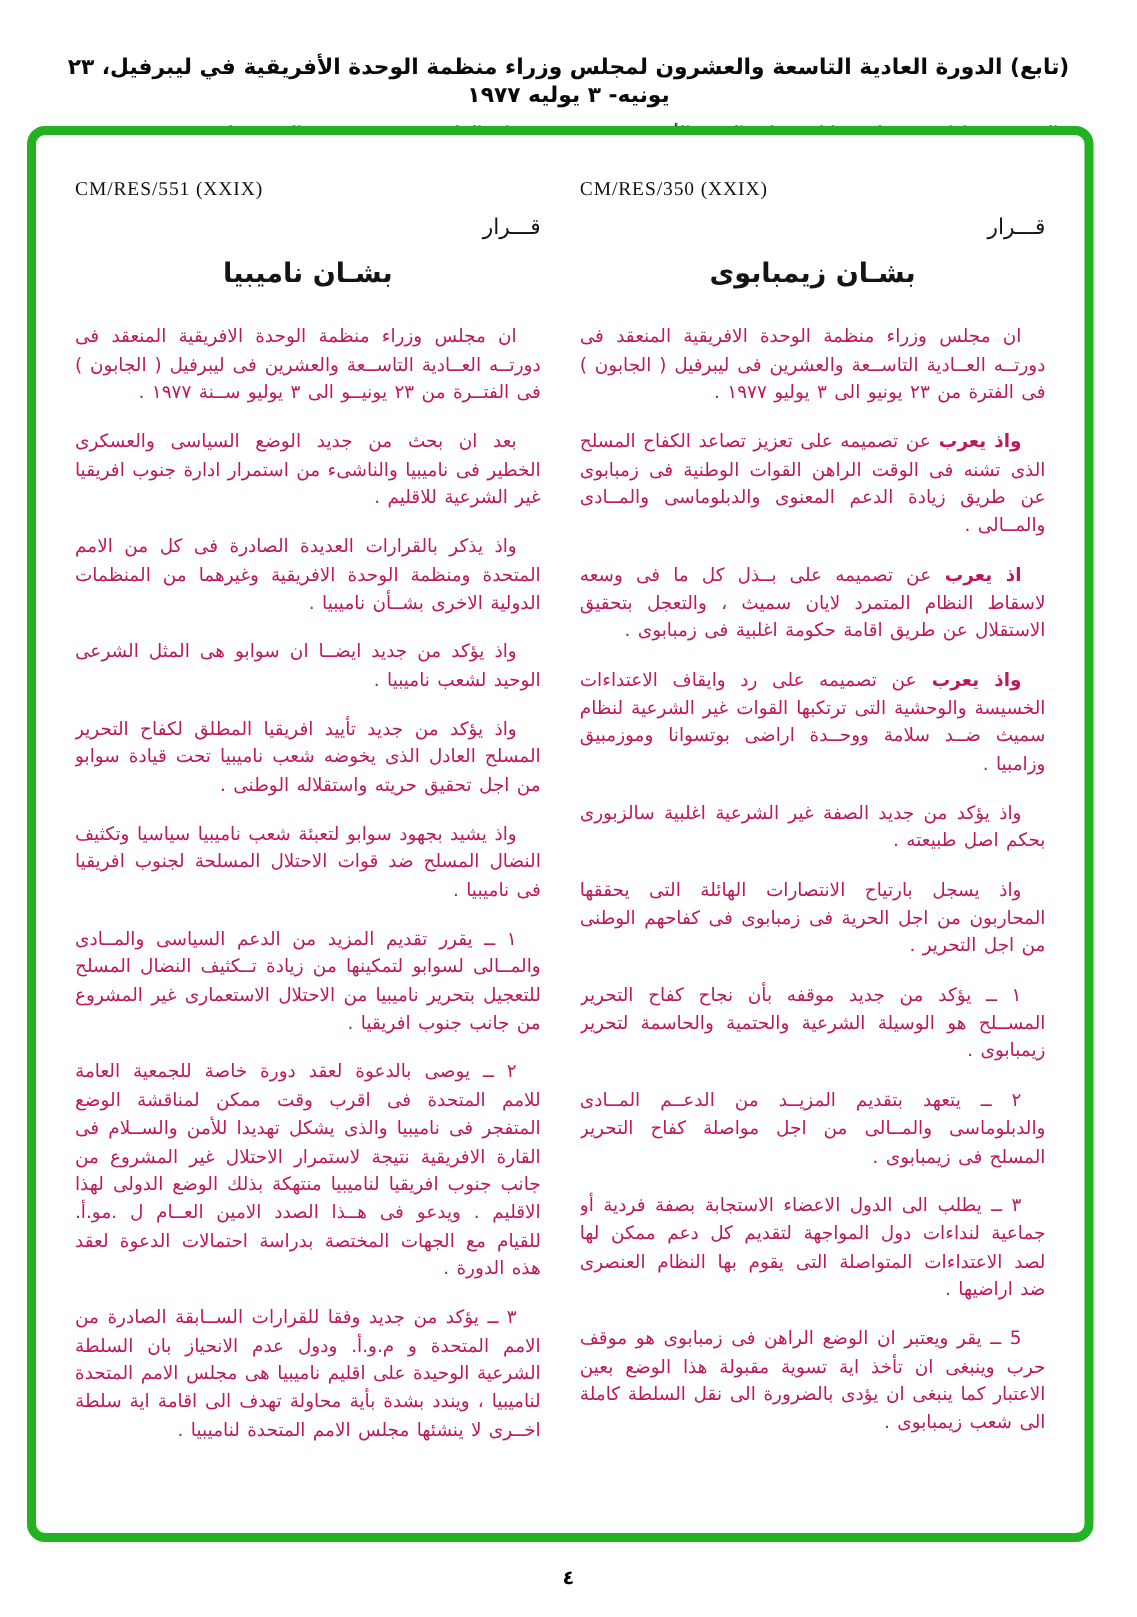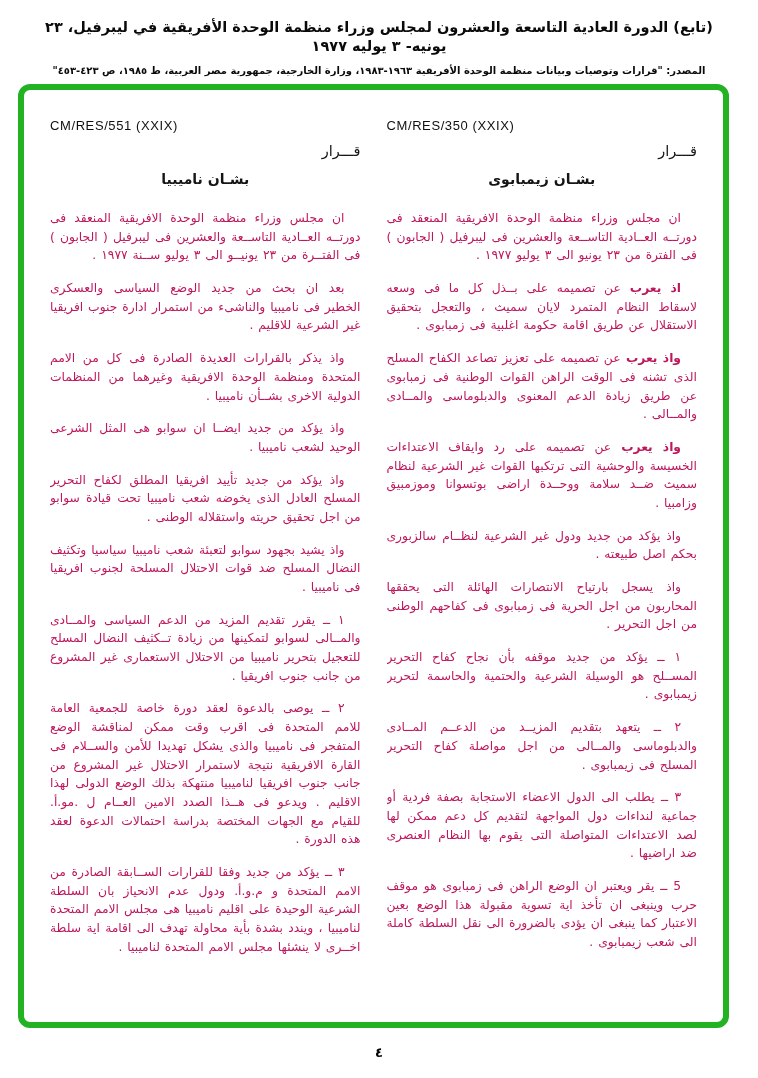--- a/index.html
+++ b/index.html
@@ -4,21 +4,21 @@
 <style>
   html,body{margin:0;padding:0;background:#ffffff;}
   .page{
     position:relative;
     width:758px;height:1078px;
     background:#ffffff;
     color:#151515;
     font-family:"DejaVu Sans",sans-serif;
     overflow:hidden;
   }
-  .header{ text-align:center; padding-top:18px; direction:rtl; }
+  .header{ text-align:center; padding-top:36px; direction:rtl; }
   .header-line1{
     font-weight:bold; font-size:14.5px; line-height:1.3; color:#0a0a0a;
     padding:0 30px;
   }
   .header-line2{
     font-weight:bold; font-size:10px; margin-top:9px; color:#0a0a0a;
     padding:0 30px;
   }
   .frame{
     position:absolute; left:18px; top:84px;
@@ -26,30 +26,30 @@
     border:6px solid #22b222;
     border-radius:12px;
     box-sizing:border-box;
     padding:24px 26px 10px 26px;
     background:#ffffff;
   }
   .cols{ display:flex; direction:rtl; gap:26px; height:100%; }
   .col{ width:calc(50% - 13px); direction:rtl; overflow:hidden; }
   .res-ref{
     direction:ltr; text-align:left;
-    font-family:Liberation Sans, sans-serif;
+    font-family:Liberation Serif, serif;
     font-size:13px; letter-spacing:.6px;
     margin:4px 0 10px 0; color:#101010;
   }
   .res-title{
     text-align:right; font-weight:normal; font-size:14.5px;
     margin:10px 0 12px 0;
   }
   .res-subtitle{
-    text-align:center; font-weight:bold; font-size:14px;
+    text-align:center; font-weight:bold; font-size:18px;
     margin:0 0 22px 0;
   }
   .para{
     font-size:12.3px; line-height:1.52;
     text-align:justify; text-align-last:right;
     text-indent:16px;
     margin:0 0 14px 0;
     word-spacing:1px;
     color:#be185d;
   }
@@ -73,24 +73,24 @@
 
   <div class="frame" style="border-color: rgb(34, 178, 34);">
     <div class="cols">
 
       <div class="col">
         <div class="res-ref">CM/RES/350 (XXIX)</div>
         <div class="res-title">قـــرار</div>
         <div class="res-subtitle">بشـان زيمبابوى</div>
 
         <p class="para"><b class="lead"></b><span>ان مجلس وزراء منظمة الوحدة الافريقية المنعقد فى دورتــه العــادية التاســعة والعشرين فى ليبرفيل ( الجابون ) فى الفترة من ٢٣ يونيو الى ٣ يوليو ١٩٧٧ .</span></p>
+        <p class="para"><b class="lead">واذ يعرب</b><span>عن تصميمه على تعزيز تصاعد الكفاح المسلح الذى تشنه فى الوقت الراهن القوات الوطنية فى زمبابوى عن طريق زيادة الدعم المعنوى والدبلوماسى والمــادى والمــالى .</span></p>
         <p class="para"><b class="lead">اذ يعرب</b><span>عن تصميمه على بــذل كل ما فى وسعه لاسقاط النظام المتمرد لايان سميث ، والتعجل بتحقيق الاستقلال عن طريق اقامة حكومة اغلبية فى زمبابوى .</span></p>
-        <p class="para"><b class="lead">واذ يعرب</b><span>عن تصميمه على تعزيز تصاعد الكفاح المسلح الذى تشنه فى الوقت الراهن القوات الوطنية فى زمبابوى عن طريق زيادة الدعم المعنوى والدبلوماسى والمــادى والمــالى .</span></p>
         <p class="para"><b class="lead">واذ يعرب</b><span>عن تصميمه على رد وايقاف الاعتداءات الخسيسة والوحشية التى ترتكبها القوات غير الشرعية لنظام سميث ضــد سلامة ووحــدة اراضى بوتسوانا وموزمبيق وزامبيا .</span></p>
-        <p class="para"><b class="lead"></b><span>واذ يؤكد من جديد ودول غير الشرعية لنظــام سالزبورى بحكم اصل طبيعته .</span></p>
+        <p class="para"><b class="lead"></b><span>واذ يؤكد من جديد الصفة غير الشرعية اغلبية سالزبورى بحكم اصل طبيعته .</span></p>
         <p class="para"><b class="lead"></b><span>واذ يسجل بارتياح الانتصارات الهائلة التى يحققها المحاربون من اجل الحرية فى زمبابوى فى كفاحهم الوطنى من اجل التحرير .</span></p>
         <p class="para"><b class="lead"></b><span>١ ــ يؤكد من جديد موقفه بأن نجاح كفاح التحرير المســلح هو الوسيلة الشرعية والحتمية والحاسمة لتحرير زيمبابوى .</span></p>
         <p class="para"><b class="lead"></b><span>٢ ــ يتعهد بتقديم المزيــد من الدعــم المــادى والدبلوماسى والمــالى من اجل مواصلة كفاح التحرير المسلح فى زيمبابوى .</span></p>
         <p class="para"><b class="lead"></b><span>٣ ــ يطلب الى الدول الاعضاء الاستجابة بصفة فردية أو جماعية لنداءات دول المواجهة لتقديم كل دعم ممكن لها لصد الاعتداءات المتواصلة التى يقوم بها النظام العنصرى ضد اراضيها .</span></p>
         <p class="para"><b class="lead"></b><span>5 ــ يقر ويعتبر ان الوضع الراهن فى زمبابوى هو موقف حرب وينبغى ان تأخذ اية تسوية مقبولة هذا الوضع بعين الاعتبار كما ينبغى ان يؤدى بالضرورة الى نقل السلطة كاملة الى شعب زيمبابوى .</span></p>
       </div>
 
       <div class="col">
         <div class="res-ref">CM/RES/551 (XXIX)</div>
         <div class="res-title">قـــرار</div>

